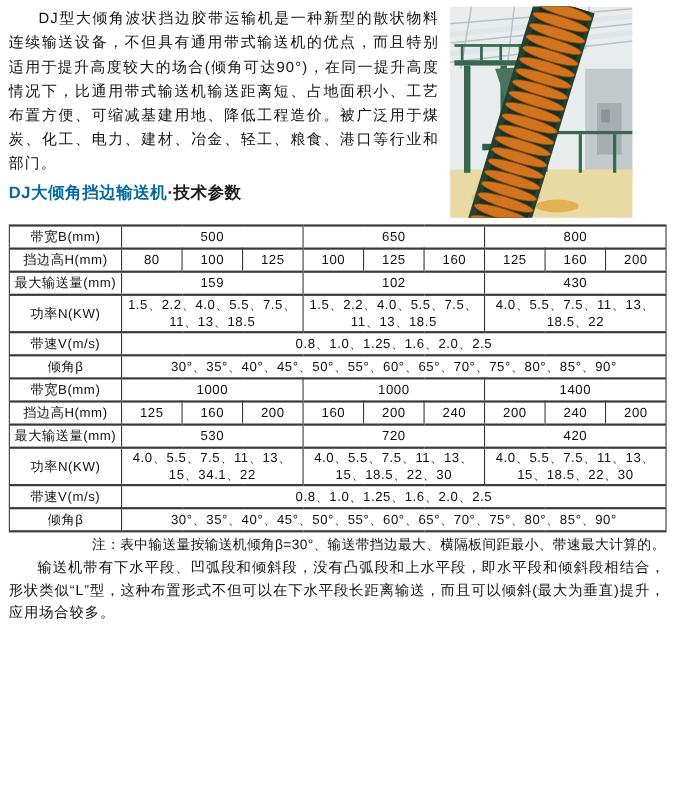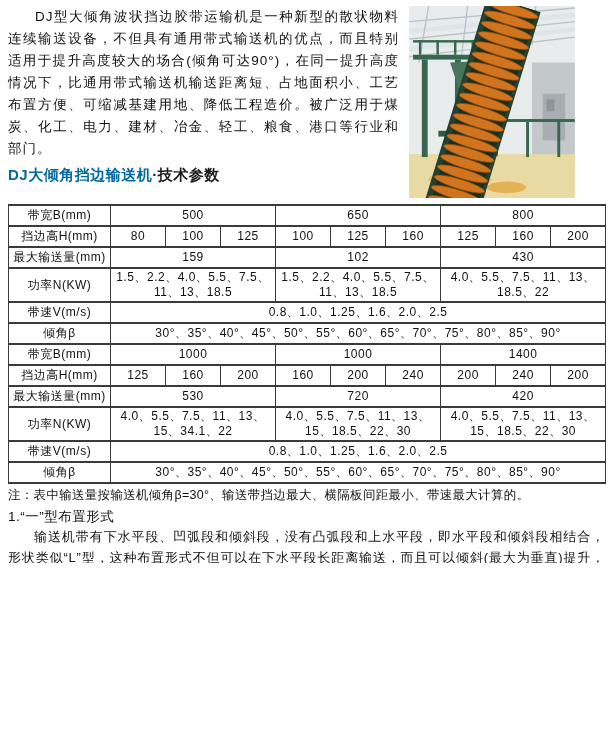--- a/index.html
+++ b/index.html
@@ -59,20 +59,21 @@
     line-height:1.25;
     letter-spacing:0.5px;
     overflow:hidden;
   }
   
   .note{
     margin:2px 0 2px 0;
     font-size:12.5px;
     line-height:17px;
     letter-spacing:0.3px;
+    text-align:right;
   }
   
   .form-item .title{
     margin:3px 0 1px 0;
     font-size:13.5px;
     line-height:19px;
     letter-spacing:0.5px;
   }
   .form-item .body{
     margin:0;
@@ -257,19 +258,18 @@
           <th>倾角β</th>
           <td colspan="9">30°、35°、40°、45°、50°、55°、60°、65°、70°、75°、80°、85°、90°</td>
         </tr>
       </tbody>
   </table>
 
   <p class="note">注：表中输送量按输送机倾角β=30°、输送带挡边最大、横隔板间距最小、带速最大计算的。</p>
 
 
   <div class="form-item">
-    <p class="title">1.“一”型布置形式</p>
   </div>
   <div class="form-item">
     <p class="body">输送机带有下水平段、凹弧段和倾斜段，没有凸弧段和上水平段，即水平段和倾斜段相结合，形状类似“L”型，这种布置形式不但可以在下水平段长距离输送，而且可以倾斜(最大为垂直)提升，应用场合较多。</p>
   </div>
 
 </div>
 
 </body></html>

